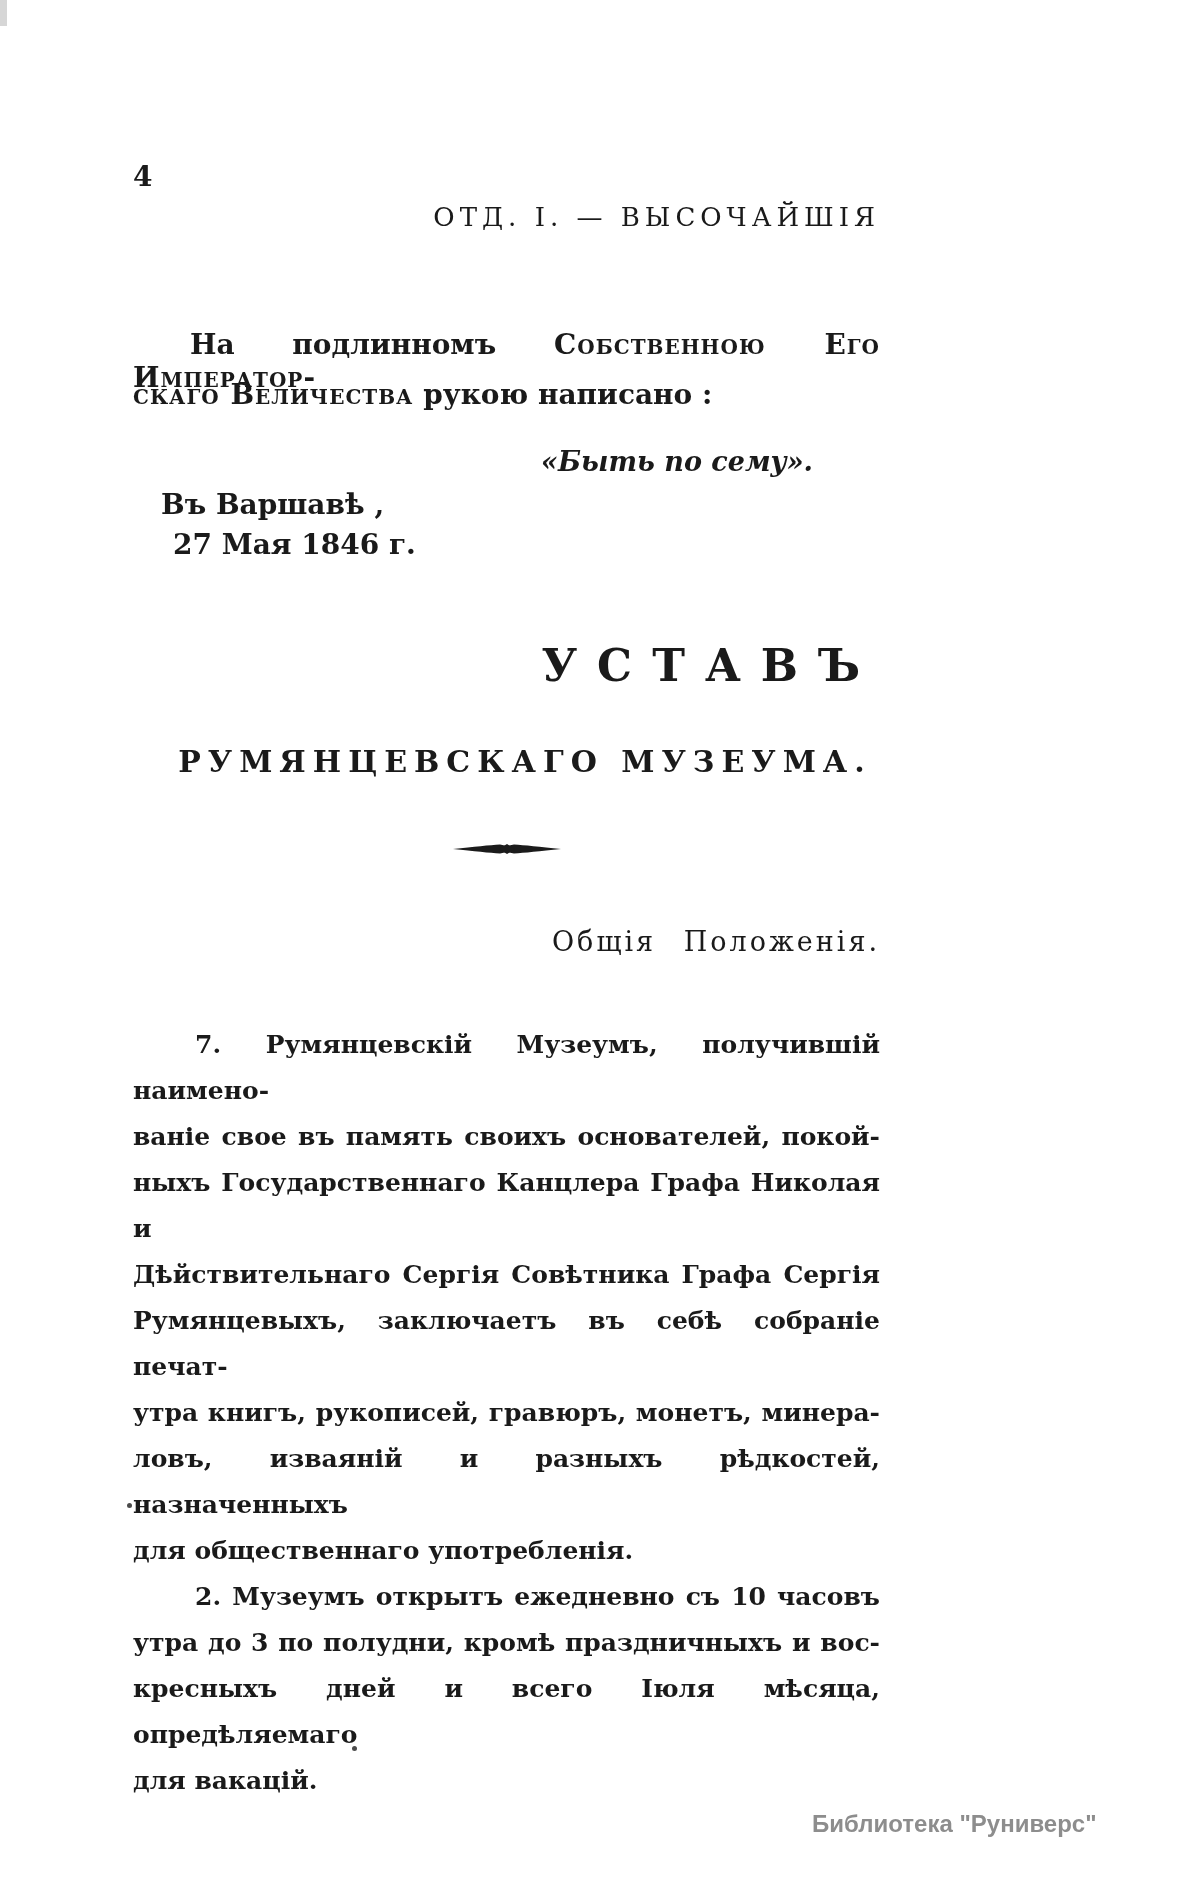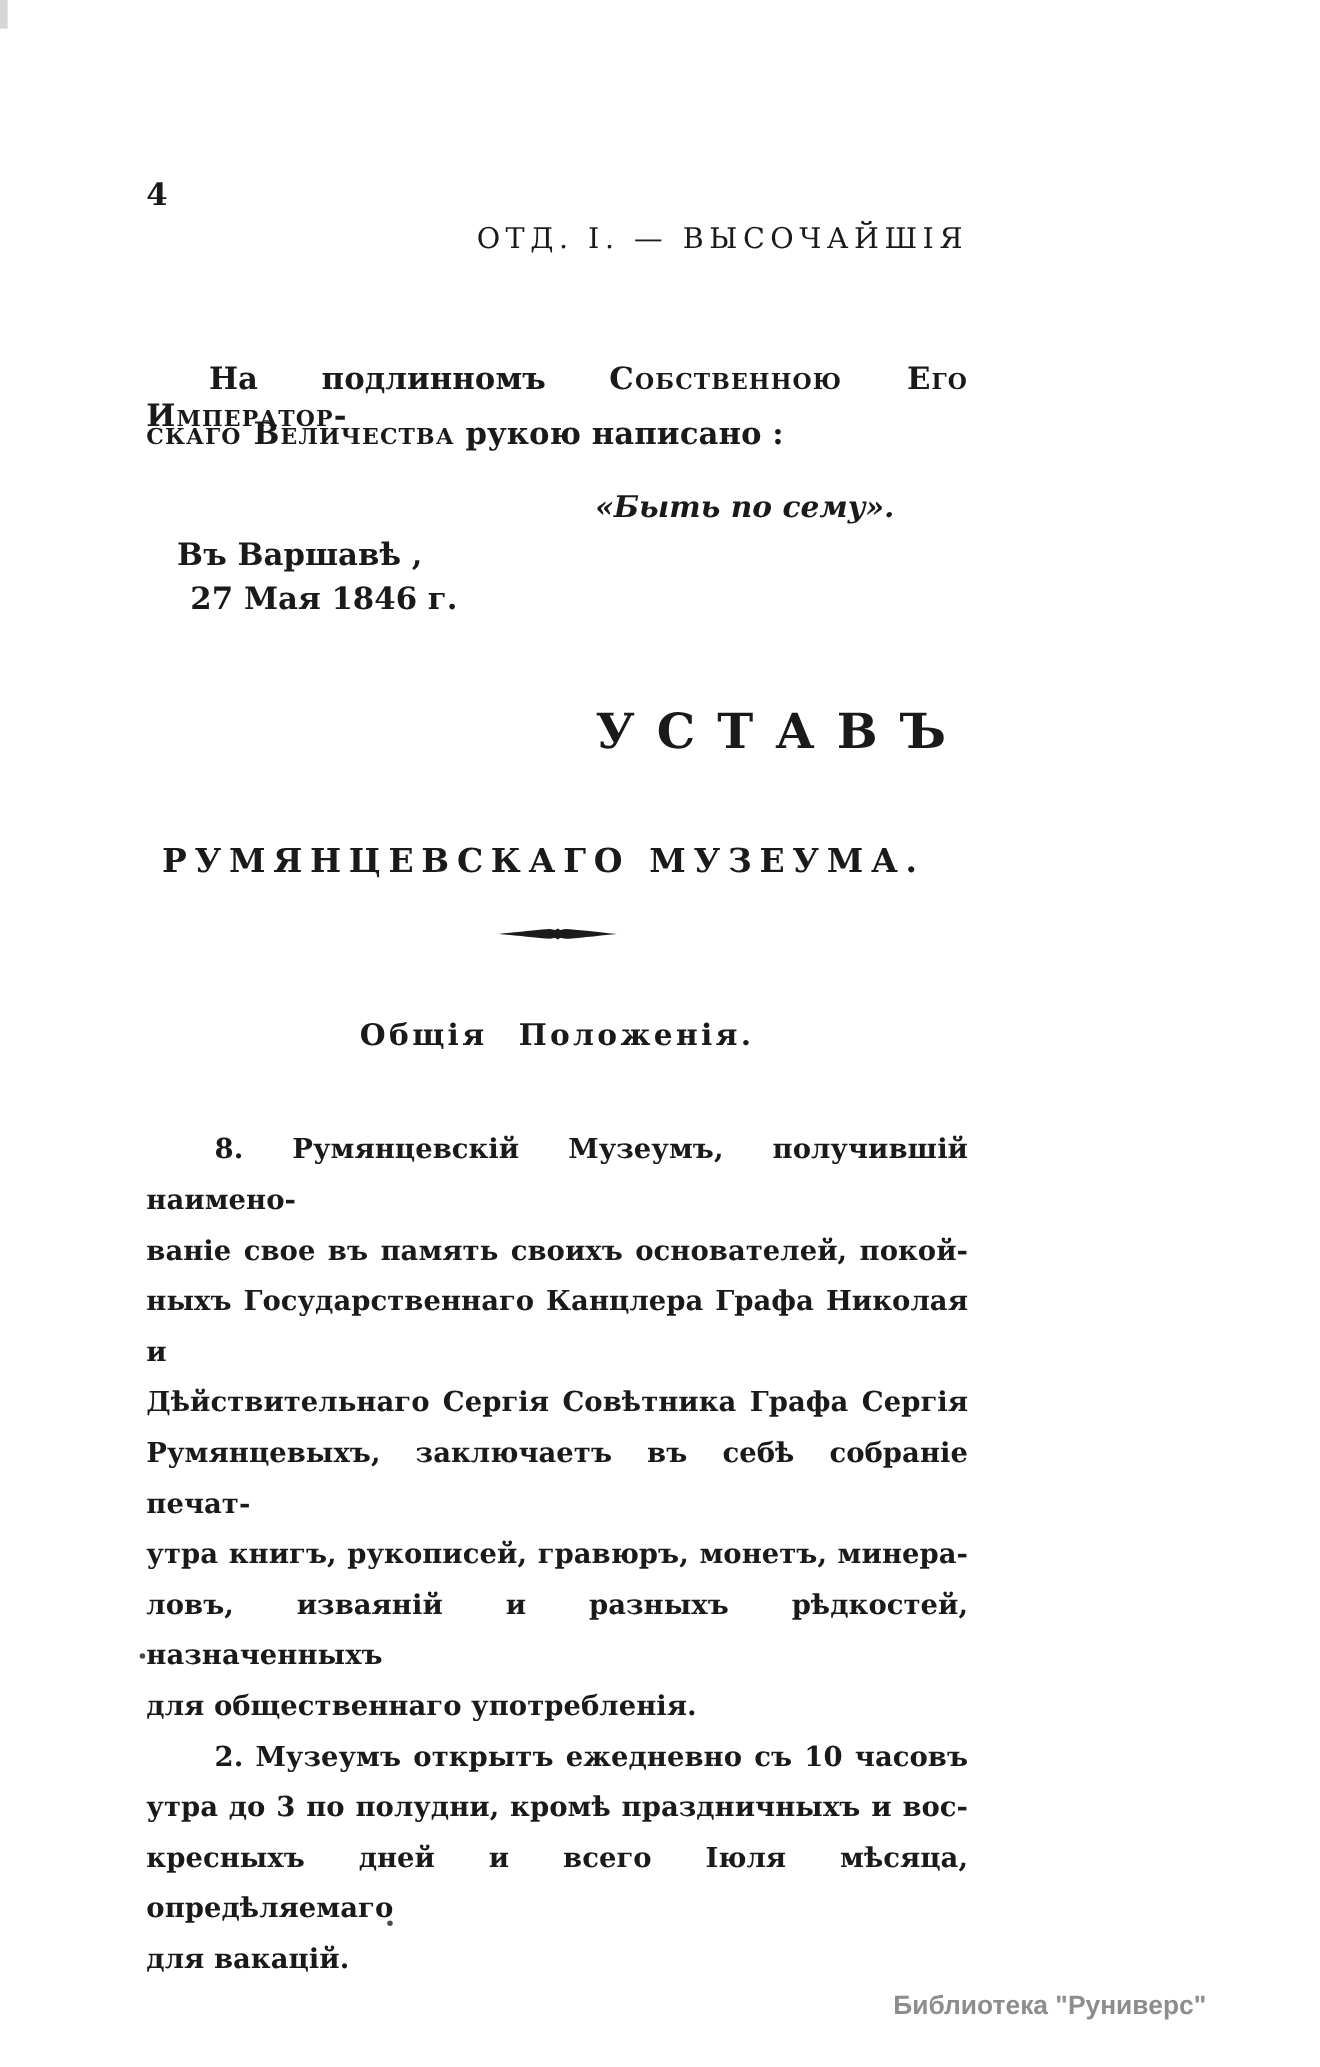--- a/index.html
+++ b/index.html
@@ -24,26 +24,26 @@
         text-indent:57px;text-align:justify;text-align-last:justify;}
   .pre2{top:378px;left:133px;width:747px;font-size:28px;font-weight:bold;}
   .sc{font-variant:small-caps;letter-spacing:1px;}
   .rescript{top:446px;left:146px;width:747px;box-sizing:border-box;padding-right:80px;
             text-align:right;font-size:27px;font-weight:bold;font-style:italic;}
   .place{top:488px;left:133px;width:747px;font-size:28px;font-weight:bold;text-indent:28px;}
   .date{top:528px;left:133px;width:747px;font-size:28px;font-weight:bold;margin-left:40px;}
   
   .title-main{top:640px;left:133px;width:747px;text-align:right;
               font-size:44px;font-weight:bold;letter-spacing:20px;text-indent:20px;}
-  .title-sub{top:744px;left:117px;width:747px;text-align:center;
-             font-size:30px;font-weight:bold;letter-spacing:7px;text-indent:7px;margin-top:22px;}
+  .title-sub{top:744px;left:148px;width:747px;text-align:center;
+             font-size:30px;font-weight:bold;letter-spacing:7px;text-indent:7px;}
   .divider-wrap{top:843px;left:133px;width:747px;text-align:center;}
   .divider-wrap svg{display:inline-block;vertical-align:top;}
-  .section-hd{top:926px;left:133px;width:747px;text-align:center;
-              font-size:27px;font-weight:bold;letter-spacing:3px;word-spacing:16px;}
+  .section-hd{top:926px;left:133px;width:747px;text-align:right;
+              font-size:27px;font-weight:normal;letter-spacing:3px;word-spacing:16px;}
   
   .body{top:1022px;left:133px;width:747px;font-size:25px;line-height:46px;font-weight:bold;}
   .line{text-align:justify;text-align-last:justify;}
   .line.end{text-align-last:left;}
   .line.ind{text-indent:62px;}
   
   .footer{top:1810px;left:812px;font-family:"Liberation Sans", sans-serif;
           font-size:24px;font-weight:bold;color:#8d8d8d;}
   
   .edge-strip{top:0;left:0;width:7px;height:26px;background:#c8c8c8;opacity:.75;}
@@ -79,21 +79,21 @@
   <div class="abs divider-wrap">
     <svg width="110" height="12" viewBox="0 0 110 12" aria-hidden="true">
       <path d="M1,6 C22,4 38,2 48,1.5 L55,3 L62,1.5 C72,2 88,4 109,6 C88,8 72,10 62,10.5 L55,9 L48,10.5 C38,10 22,8 1,6 Z" fill="#1b1b1b"></path>
       <path d="M47,6 L55,1 L63,6 L55,11 Z" fill="#1b1b1b"></path>
     </svg>
   </div>
 
   <div class="abs section-hd">Общія Положенія.</div>
 
   <div class="abs body">
-    <div class="line ind">8. Румянцевскій Музеумъ, получившій наимено-</div>
+    <div class="line ind">7. Румянцевскій Музеумъ, получившій наимено-</div>
     <div class="line">ваніе свое въ память своихъ основателей, покой-</div>
     <div class="line">ныхъ Государственнаго Канцлера Графа Николая и</div>
     <div class="line">Дѣйствительнаго Сергія Совѣтника Графа Сергія</div>
     <div class="line">Румянцевыхъ, заключаетъ въ себѣ собраніе печат-</div>
     <div class="line">утра книгъ, рукописей, гравюръ, монетъ, минера-</div>
     <div class="line">ловъ, изваяній и разныхъ рѣдкостей, назначенныхъ</div>
     <div class="line end">для общественнаго употребленія.</div>
     <div class="line ind">2. Музеумъ открытъ ежедневно съ 10 часовъ</div>
     <div class="line">утра до 3 по полудни, кромѣ праздничныхъ и вос-</div>
     <div class="line">кресныхъ дней и всего Іюля мѣсяца, опредѣляемаго</div>

